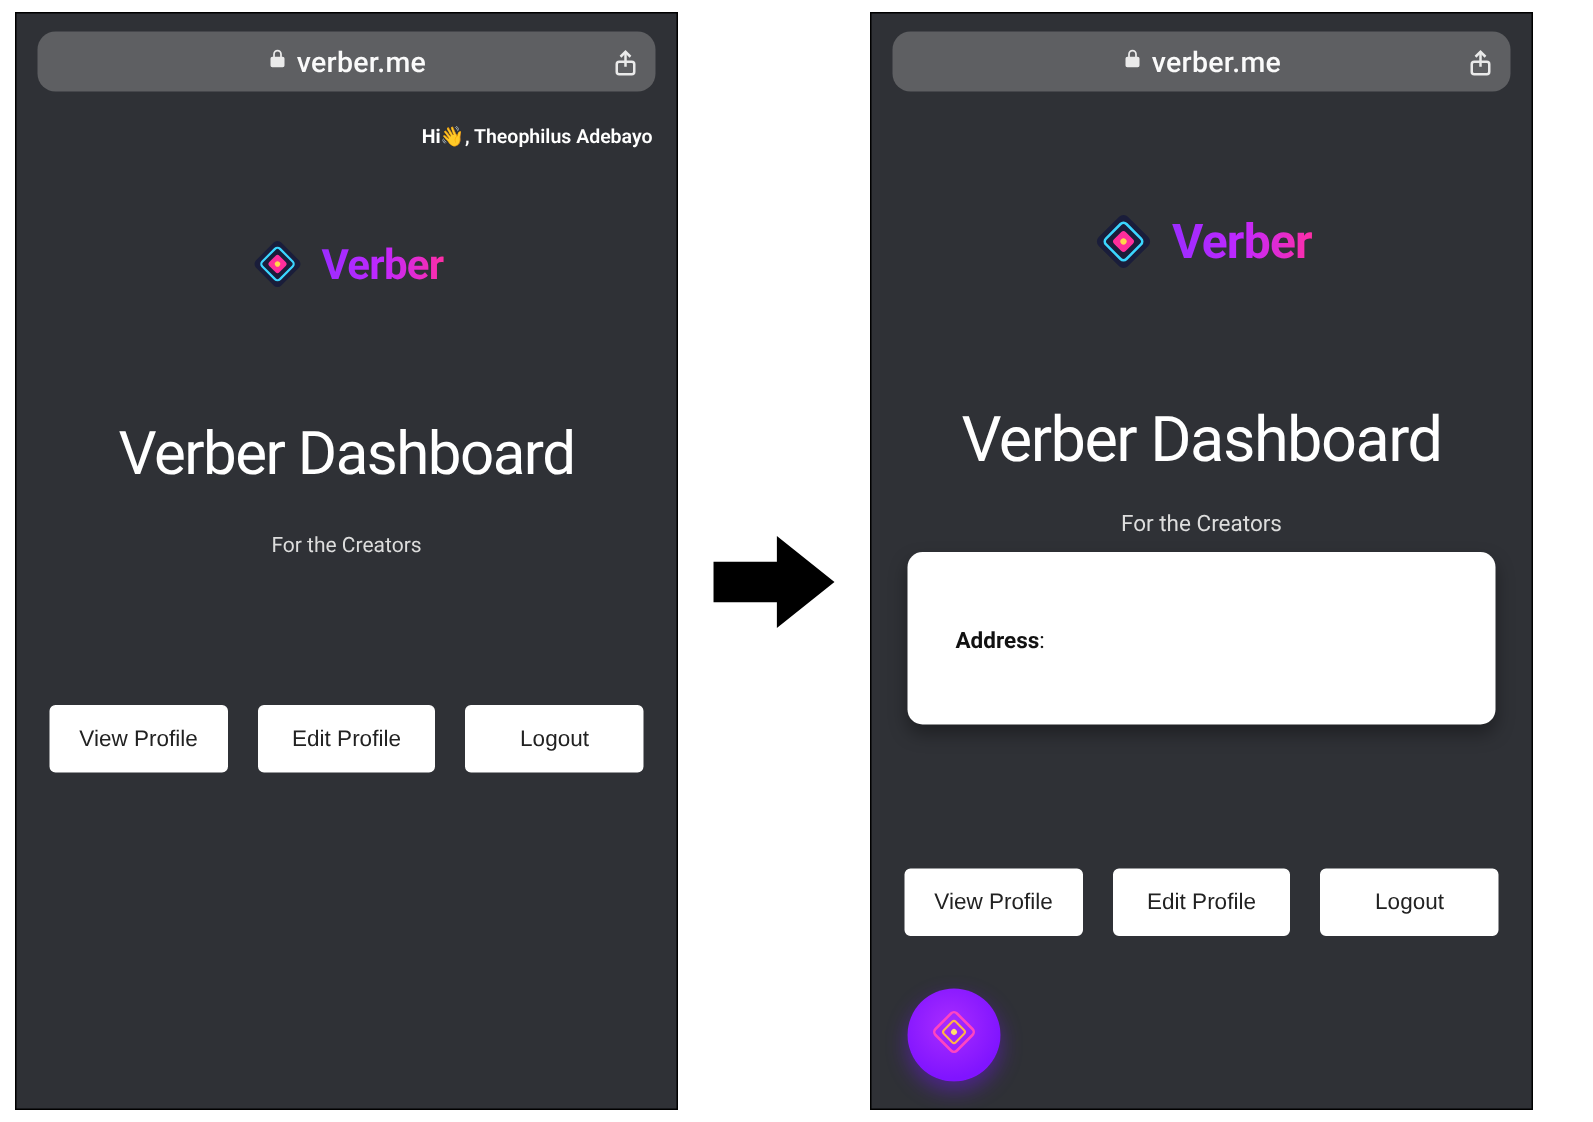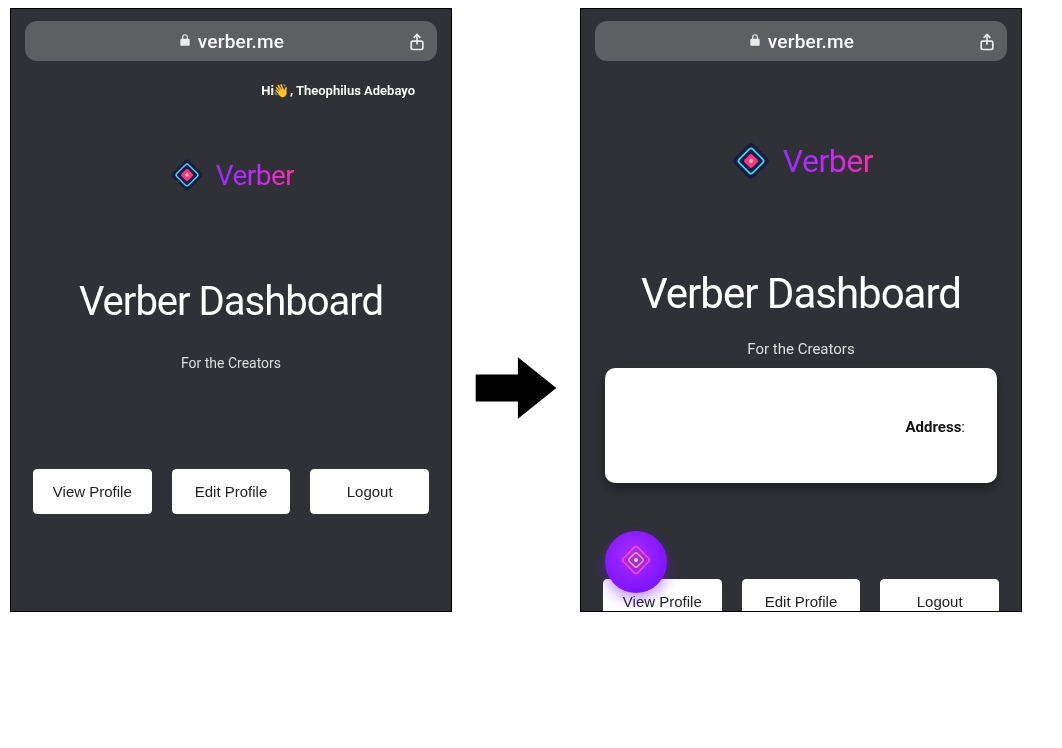--- a/index.html
+++ b/index.html
@@ -7,21 +7,21 @@
       font-family: -apple-system, BlinkMacSystemFont, "Segoe UI", Roboto, Helvetica, Arial, sans-serif;
       background: #fff;
       width: 1062px;
       height: 748px;
       position: relative;
       overflow: hidden;
     }
     .phone {
       position: absolute;
       width: 442px;
-      height: 604px;
+      height: 732px;
       background: #2f3136;
       border: 1px solid #000;
       top: 8px;
       overflow: hidden;
     }
     .phone.left { left: 10px; }
     .phone.right { left: 580px; }
     .urlbar {
       margin: 12px 14px 0 14px;
       height: 40px;
@@ -48,39 +48,39 @@
       right: 12px;
       color: #eaeaea;
       width: 18px;
       height: 18px;
     }
     .greeting {
       text-align: right;
       color: #fff;
       font-size: 13px;
       font-weight: 600;
-      padding: 22px 36px 0 0;
+      padding: 22px 16px 0 0;
     }
     .greeting .hi { font-weight: 700; }
     .logo-row {
       display: flex;
       align-items: center;
       justify-content: center;
       gap: 10px;
     }
     .phone.left .logo-row { margin-top: 58px; }
     .phone.right .logo-row { margin-top: 78px; }
     .logo-diamond {
       width: 38px;
       height: 38px;
     }
     .phone.right .logo-diamond { width: 44px; height: 44px; }
     .brand {
       font-size: 28px;
-      font-weight: 400;
+      font-weight: 700;
       background: linear-gradient(90deg, #9b2cff 0%, #c028ff 50%, #ff2ea6 100%);
       -webkit-background-clip: text;
       background-clip: text;
       color: transparent;
       letter-spacing: -0.5px;
     }
     .phone.right .brand { font-size: 32px; }
     .title {
       color: #fff;
       text-align: center;
@@ -100,21 +100,20 @@
     .card {
       background: #fff;
       border-radius: 10px;
       margin: 10px 44px 0 44px;
       box-shadow: 0 6px 12px rgba(0,0,0,0.35);
       padding: 48px 26px 36px 26px;
     }
     .phone.right .card {
       margin: 10px 24px 0 24px;
       padding: 48px 32px 44px 32px;
-      text-align: right;
     }
     .card-text {
       color: #222;
       font-size: 14px;
       text-align: center;
       margin-bottom: 6px;
     }
     .open-wallet-btn {
       width: 100%;
       border: 1.5px solid #2c2c5c;

